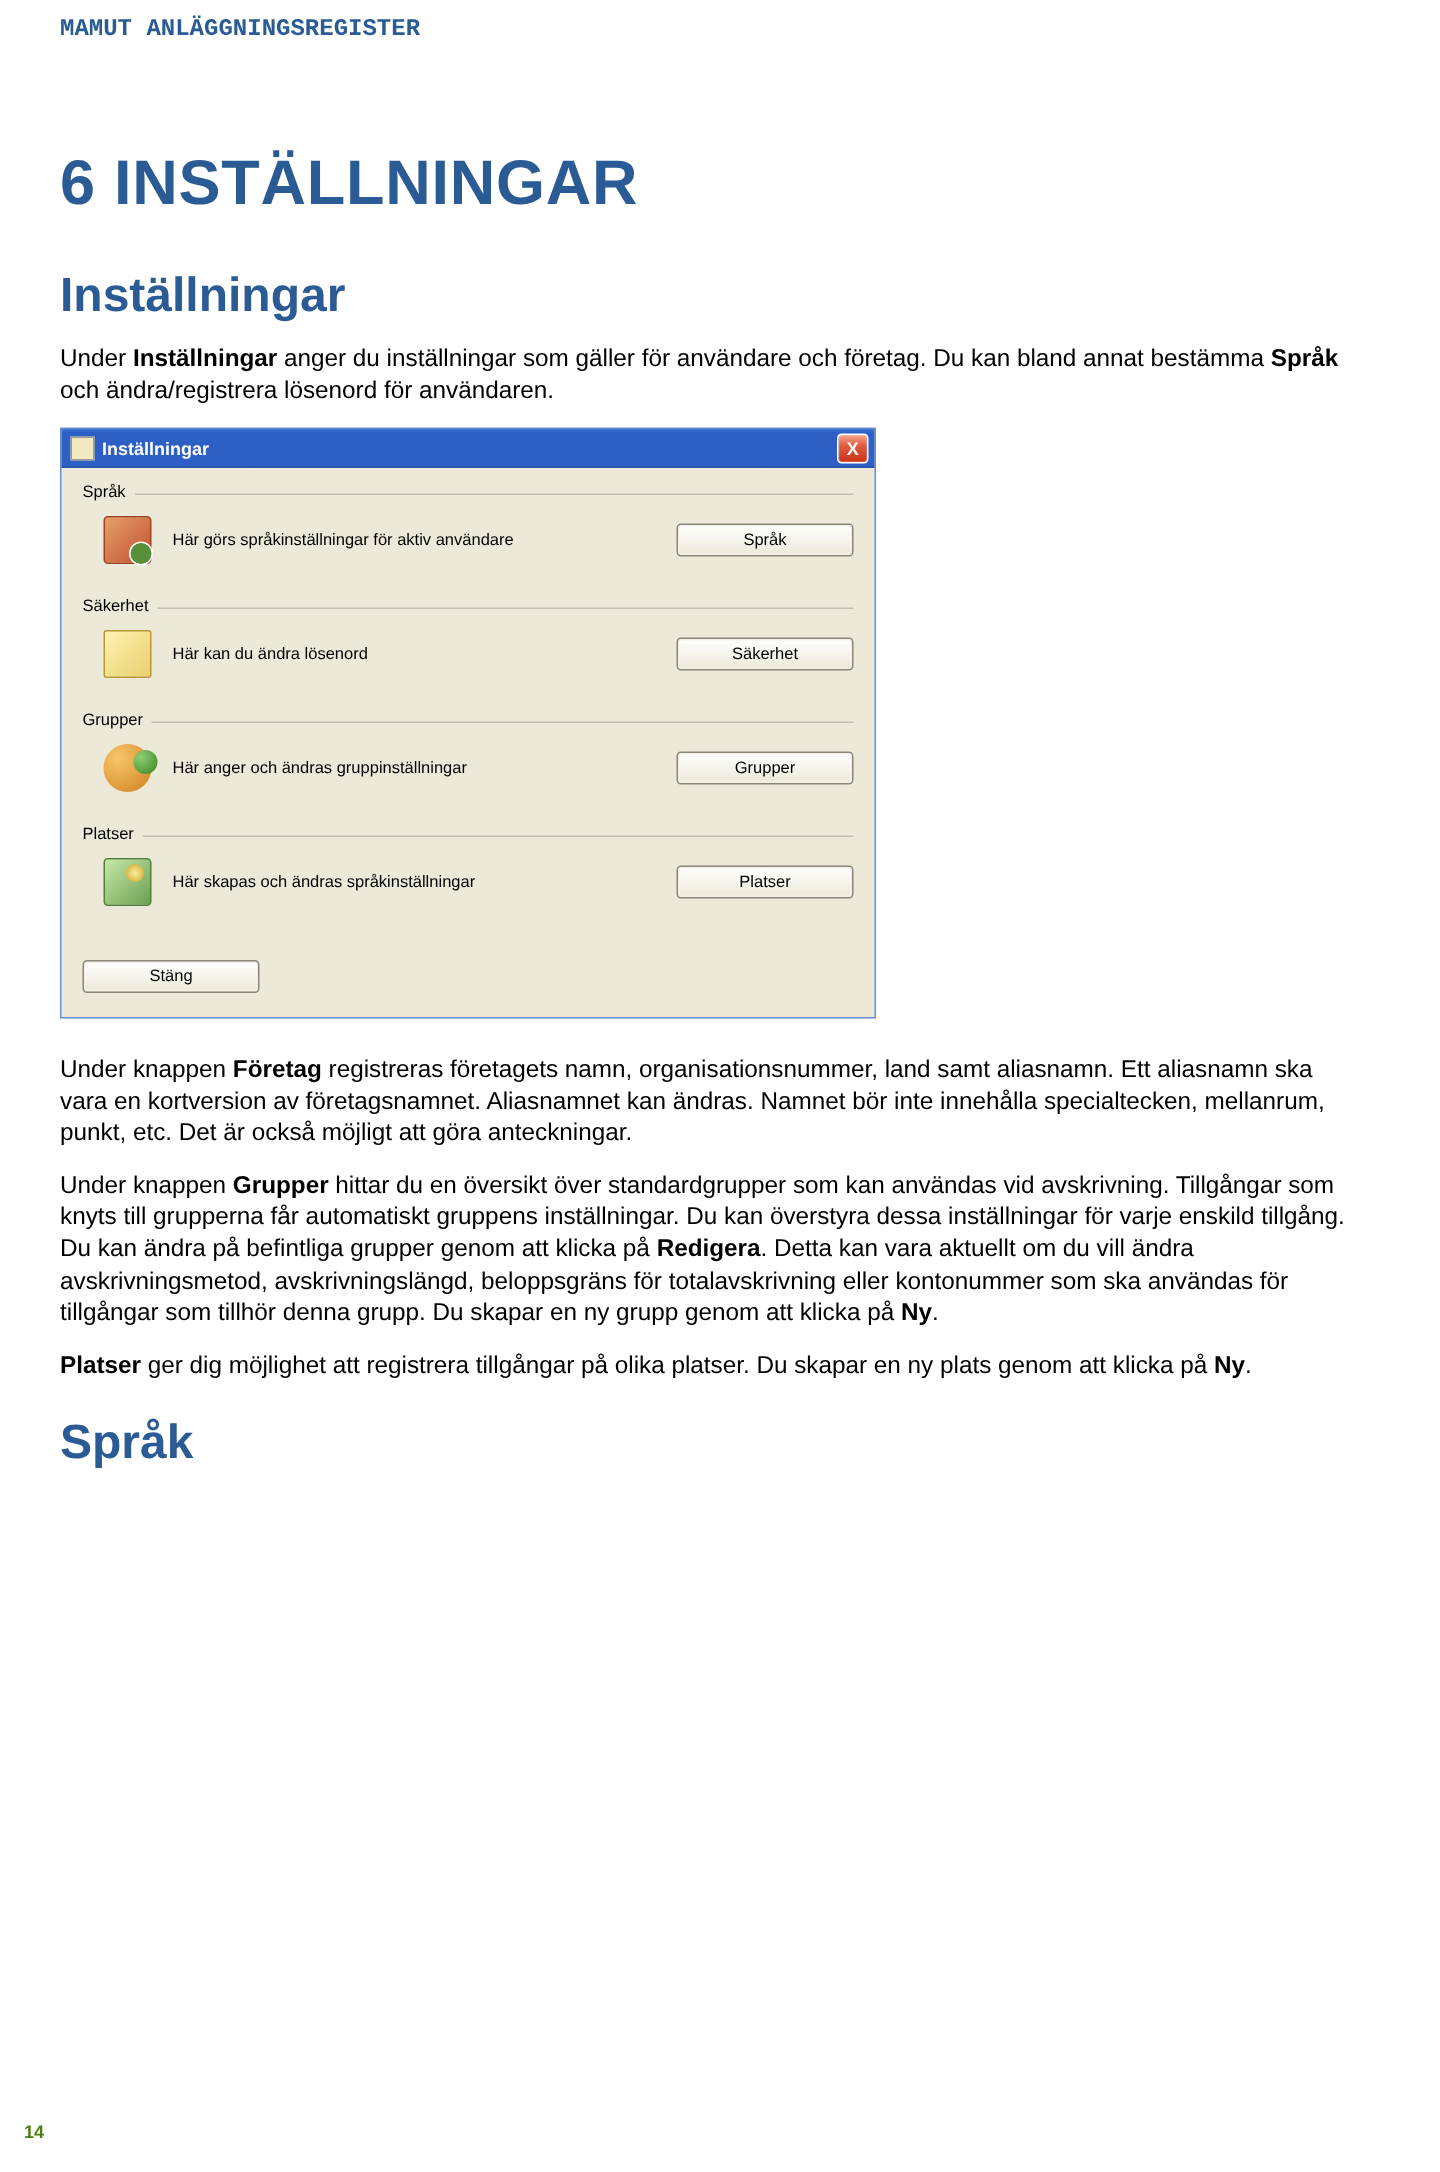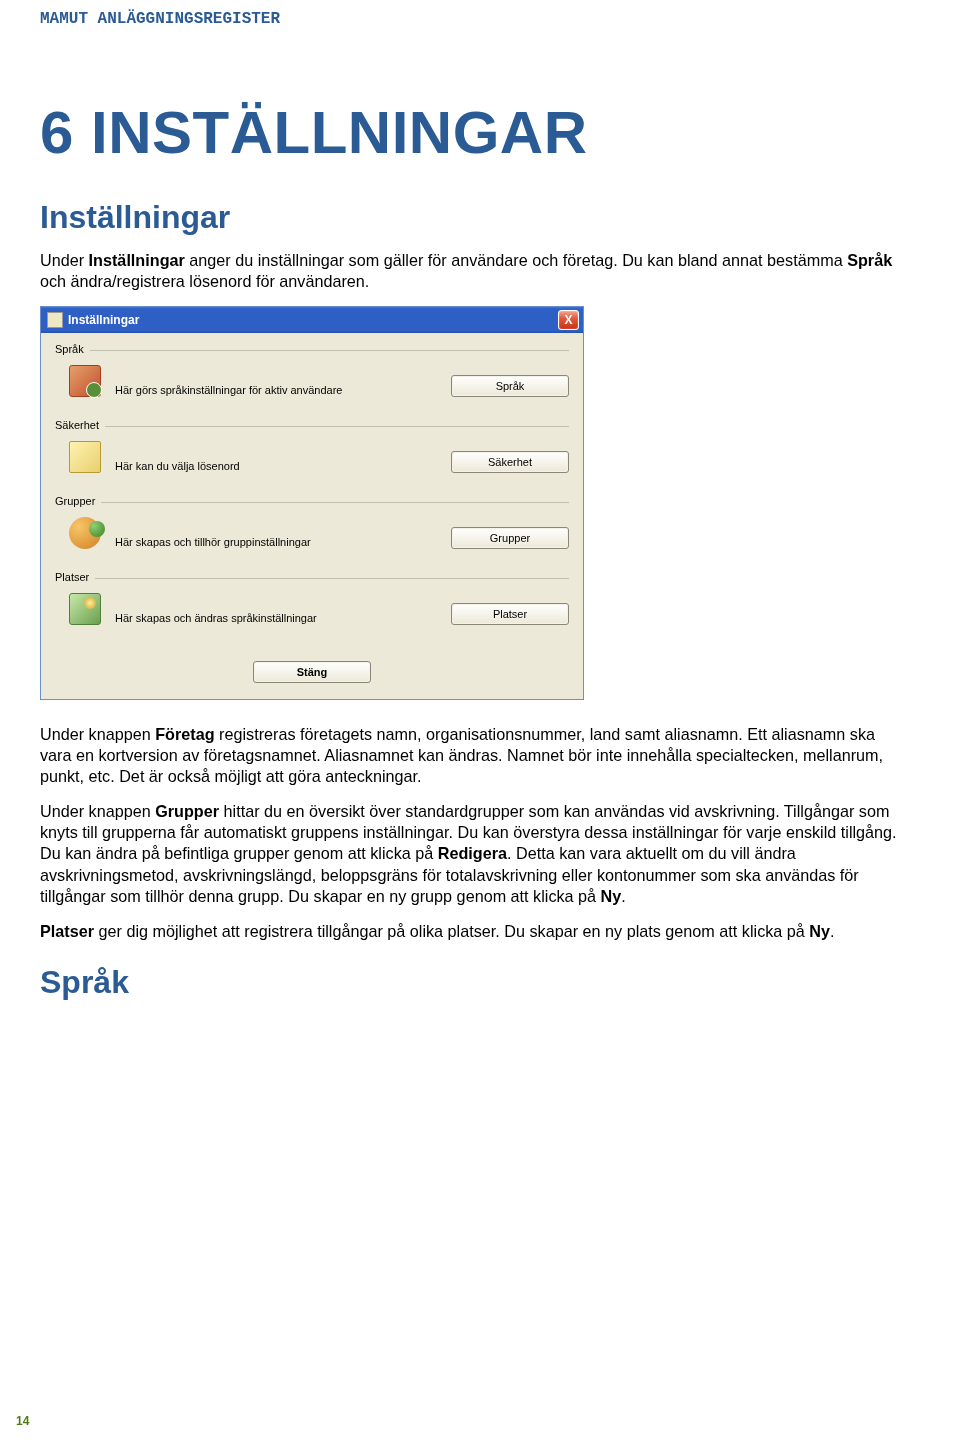--- a/index.html
+++ b/index.html
@@ -16,21 +16,21 @@
     font-size: 16px;
     font-weight: bold;
     padding: 10px 0 0 40px;
     font-family: Liberation Mono, monospace;
   }
   .content {
     padding: 40px 60px 0 40px;
   }
   .chapter-title {
     color: #2a5b94;
-    font-size: 60px;
+    font-size: 42px;
     font-weight: bold;
     margin: 30px 0 32px 0;
     letter-spacing: 0.5px;
   }
   .section-title {
     color: #2a5b94;
     font-size: 32px;
     font-weight: bold;
     margin: 0 0 14px 0;
   }
@@ -115,21 +115,21 @@
   .group-header .line {
     flex: 1;
     height: 1px;
     background: #c0c0b0;
     margin-left: 6px;
     position: relative;
     top: 1px;
   }
   .group-row {
     display: flex;
-    align-items: flex-end;
+    align-items: center;
     padding: 2px 0 16px 14px;
     min-height: 40px;
   }
   .group-icon {
     width: 32px;
     height: 32px;
     flex-shrink: 0;
     margin-right: 14px;
     border-radius: 3px;
   }
@@ -157,23 +157,22 @@
     font-size: 11px;
     font-family: Tahoma, Arial, sans-serif;
     display: flex;
     align-items: center;
     justify-content: center;
     box-shadow: 0 0 0 1px #f4f2e8 inset;
     flex-shrink: 0;
   }
   .dialog-footer {
     display: flex;
-    justify-content: center;
+    justify-content: flex-start;
     padding: 14px 0 6px 0;
-    font-weight: bold;
   }
 </style>
 </head>
 <body>
 
 <div class="page-header">MAMUT ANLÄGGNINGSREGISTER</div>
 
 <div class="content">
 
   <h1 class="chapter-title">6  INSTÄLLNINGAR</h1>
@@ -204,34 +203,34 @@
         </div>
       </div>
 
       <div class="dialog-group">
         <div class="group-header">
           <span>Säkerhet</span>
             <span class="line"></span>
         </div>
         <div class="group-row">
           <div class="group-icon icon-sak"></div>
-          <div class="group-desc">Här kan du välja lösenord</div>
+          <div class="group-desc">Här kan du ändra lösenord</div>
           <div class="win-btn">Säkerhet</div>
         </div>
       </div>
 
 
       <div class="dialog-group">
         <div class="group-header">
           <span>Grupper</span>
             <span class="line"></span>
         </div>
         <div class="group-row">
           <div class="group-icon icon-grupper"></div>
-          <div class="group-desc">Här skapas och tillhör gruppinställningar</div>
+          <div class="group-desc">Här anger och ändras gruppinställningar</div>
           <div class="win-btn">Grupper</div>
         </div>
       </div>
 
       <div class="dialog-group">
         <div class="group-header">
           <span>Platser</span>
             <span class="line"></span>
         </div>
         <div class="group-row">

